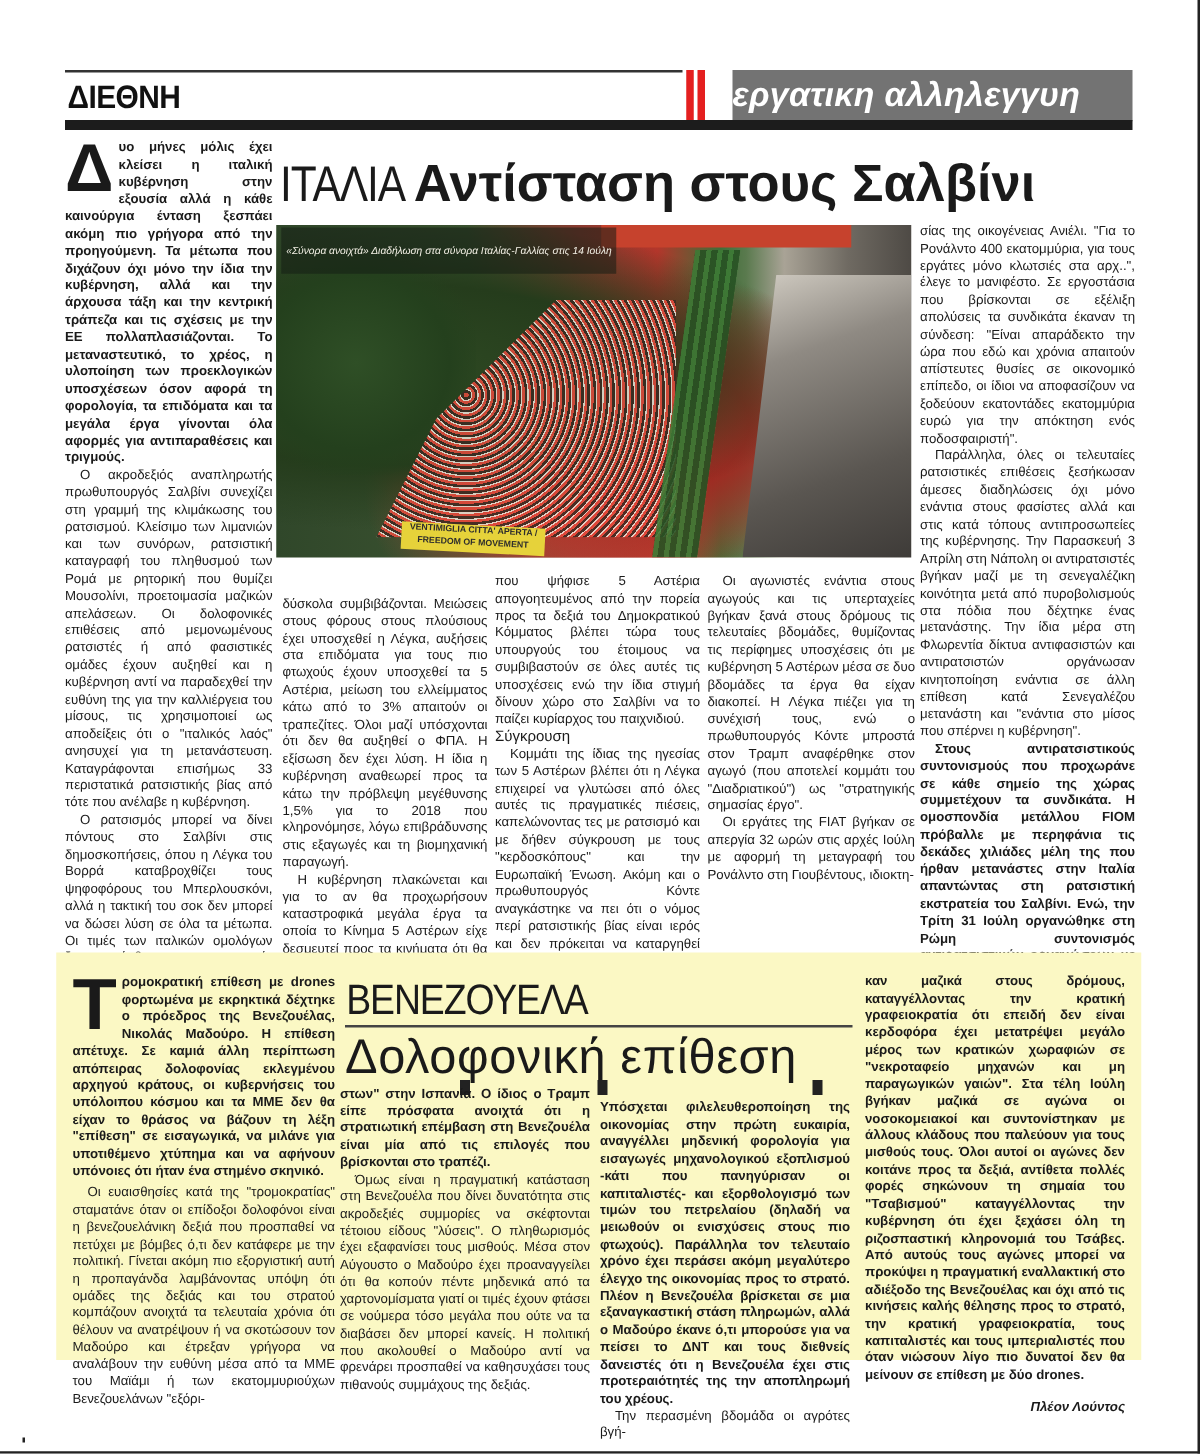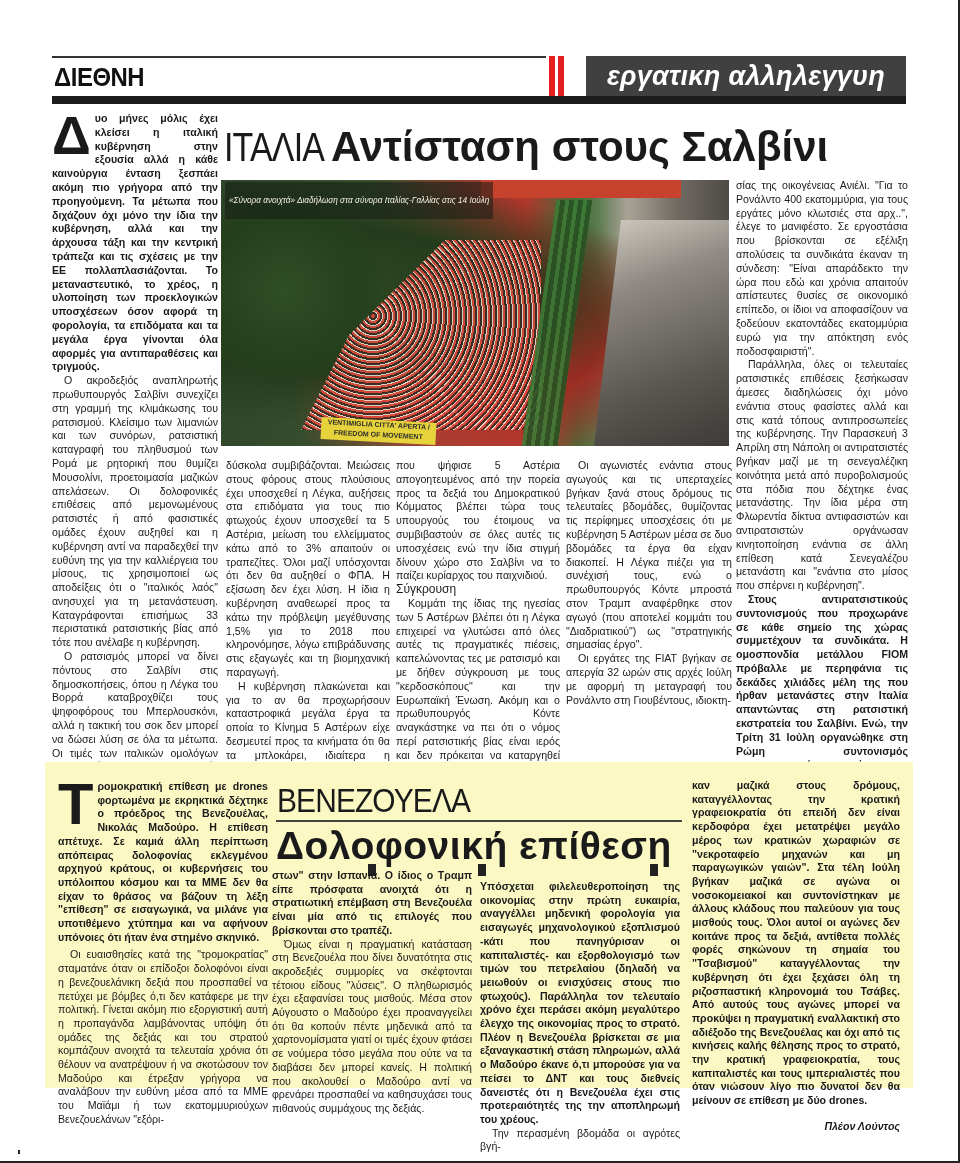--- a/index.html
+++ b/index.html
@@ -6,21 +6,21 @@
   body {
     width:960px; height:1163px; background:#ffffff; position:relative; overflow:hidden;
     font-family:"Liberation Sans", "DejaVu Sans", sans-serif; color:#1a1a1a;
   }
   .page-frame { position:absolute; left:0; top:0; width:958px; height:1161px; border-right:2px solid #222; border-bottom:2px solid #222; }
   
   .hdr-thin { position:absolute; left:52px; top:56px; width:494px; height:2px; background:#333; }
   .section-title { position:absolute; left:54px; top:62px; font-family:"Liberation Sans", sans-serif; font-weight:bold; font-size:26px; letter-spacing:-0.5px; transform:scaleX(0.92); transform-origin:left; color:#111; }
   .red-blocks { position:absolute; left:549px; top:56px; height:41px; display:flex; }
   .red-bar { width:6px; height:41px; background:#e41f1f; margin-right:3px; }
-  .red-label { position:absolute; left:586px; top:56px; width:320px; height:41px; background:#404040; color:#fff; font-style:italic; font-weight:bold; font-size:27px; text-align:center; line-height:40px; letter-spacing:0.3px; }
+  .red-label { position:absolute; left:586px; top:56px; width:320px; height:41px; background:#737373; color:#fff; font-style:italic; font-weight:bold; font-size:27px; line-height:40px; letter-spacing:0.3px; }
   .hdr-thick { position:absolute; left:52px; top:96px; width:854px; height:8px; background:#1c1c1c; }
 
   
   .col { position:absolute; font-size:10.6px; line-height:13.8px; text-align:justify; }
   .col p { margin:0; text-indent:12px; }
   .col p.noind { text-indent:0; }
   .col p.bold { font-weight:bold; }
   .dropcap { float:left; font-size:54px; line-height:42px; font-weight:bold; margin:2px 4px -2px 0; font-family:"Liberation Sans", sans-serif; }
   .col1 { left:52px; top:112px; width:166px; }
   .lead { font-weight:bold; }
@@ -39,35 +39,35 @@
   .photo .railing { position:absolute; left:318px; top:20px; width:36px; height:246px; background:repeating-linear-gradient(90deg,#3c7a35 0 4px,#275223 4px 9px); transform:skewX(-8deg); opacity:0.9; }
   .photo .crowd { position:absolute; left:80px; top:60px; width:240px; height:190px;
     background:
       repeating-radial-gradient(circle at 30% 40%, #e84b3d 0 2px, #3b2a22 2px 4px, #f0e8dc 4px 5px);
     clip-path:polygon(60% 0,100% 0,100% 100%,0 100%,20% 50%); opacity:0.85; }
   .photo .banner { position:absolute; left:100px; top:240px; width:115px; height:22px; background:#e6d23a; color:#2d2d2d; font-size:7px; font-weight:bold; text-align:center; line-height:10px; transform:rotate(3deg); }
   .photo .trees { position:absolute; left:0; top:20px; width:160px; height:180px; background:radial-gradient(ellipse at 40% 50%, #2f4f26 0%, #24401d 55%, transparent 75%); }
   .photo .roof { position:absolute; left:260px; top:0; width:200px; height:18px; background:#c6422d; }
   .caption { position:absolute; left:4px; top:2px; font-size:8.2px; font-style:italic; color:#f4f1e6; background:rgba(20,30,20,0.55); padding:14px 4px; white-space:nowrap; }
 
-  .col2 { left:226px; top:459px; width:164px; }
+  .col2 { left:226px; top:477px; width:164px; }
   .col3 { left:396px; top:459px; width:164px; }
   .col4 { left:566px; top:459px; width:166px; }
   .col5 { left:736px; top:179px; width:172px; }
   .subhead { font-size:12px; font-weight:normal; margin:8px 0 6px 0; text-indent:0 !important; }
 
   
   .vz-box { position:absolute; left:45px; top:762px; width:868px; height:326px; background:#fbf8c4; }
   .vz-col1 { position:absolute; left:58px; top:780px; width:210px; font-size:10.6px; line-height:13.7px; text-align:justify; font-weight:normal; }
   .vz-col1 p { margin:0; text-indent:12px; }
   .vz-col1 p.lead-v { text-indent:0; font-weight:bold; }
   .vz-dropcap { float:left; font-size:58px; line-height:44px; font-weight:bold; margin:2px 4px -2px 0; }
   .vz-country { position:absolute; left:277px; top:780px; font-size:34px; letter-spacing:-1px; line-height:40px; transform:scaleX(0.88); transform-origin:left; }
   .vz-rule { position:absolute; left:276px; top:820px; width:406px; height:1.5px; background:#444; }
-  .vz-headline { position:absolute; left:276px; top:822px; font-size:39px; font-weight:bold; line-height:48px; letter-spacing:0.5px; }
+  .vz-headline { position:absolute; left:276px; top:822px; font-size:39px; font-weight:normal; line-height:48px; letter-spacing:0.5px; }
   .vz-col2 { position:absolute; left:272px; top:869px; width:200px; font-size:10.6px; line-height:13.7px; text-align:justify; }
   .vz-col3 { position:absolute; left:480px; top:880px; width:200px; font-size:10.6px; line-height:13.7px; text-align:justify; }
   .vz-col4 { position:absolute; left:692px; top:779px; width:208px; font-size:10.6px; line-height:13.7px; text-align:justify; }
   .vz-col2 p, .vz-col3 p, .vz-col4 p { margin:0; text-indent:12px; }
   .noind2 { text-indent:0 !important;font-weight:bold; }
   .vz-marker { position:absolute; top:864px; width:8px; height:12px; background:#222; }
   .byline { text-align:right; font-style:italic; font-weight:bold; margin-top:12px !important; text-indent:0 !important; }
   .page-dot { position:absolute; left:18px; top:1150px; width:2px; height:4px; background:#222; }
 </style>
 </head>

